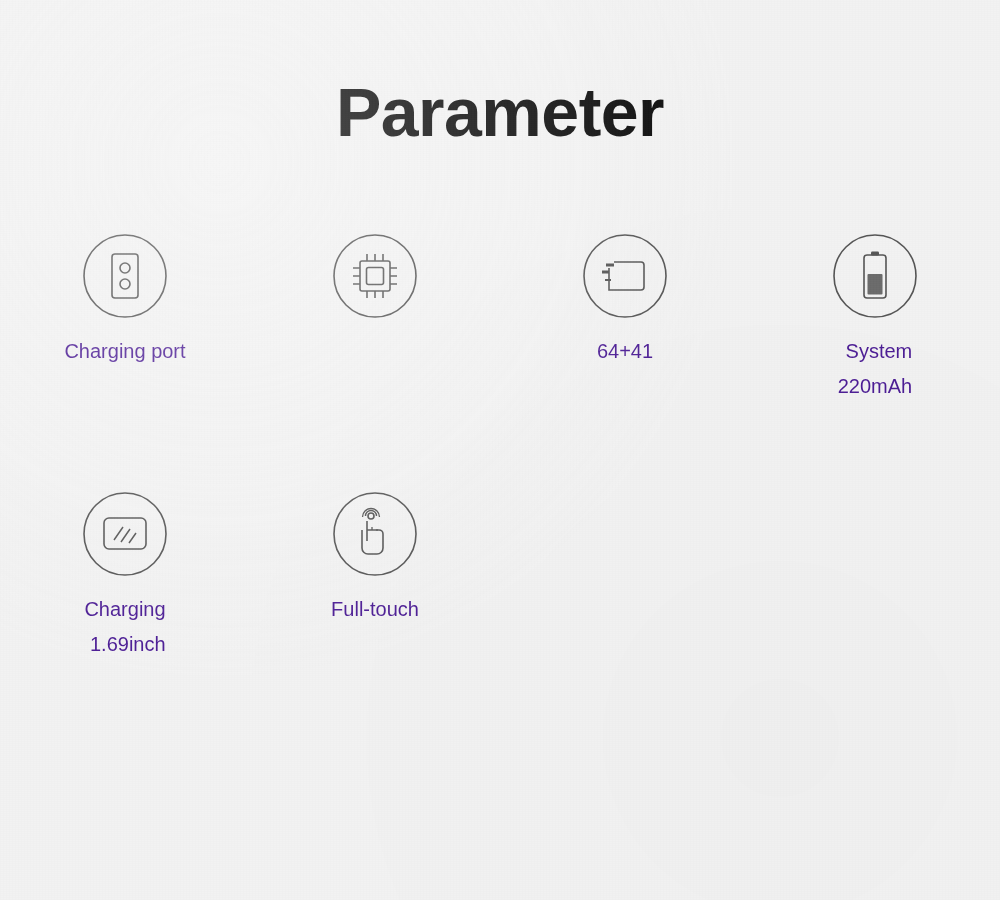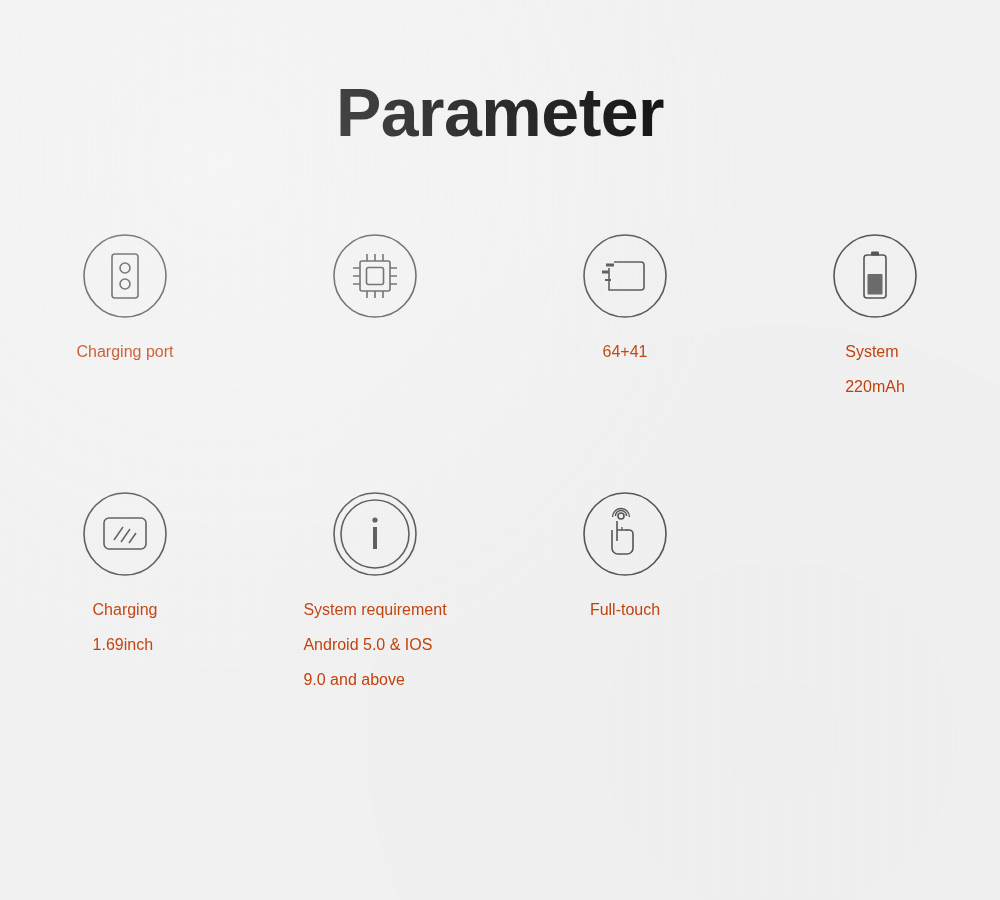--- a/index.html
+++ b/index.html
@@ -67,23 +67,23 @@
     height: 88px;
     display: block;
   }
   .icon-wrap svg {
     display: block;
     width: 88px;
     height: 88px;
   }
   .spec-labels {
     margin-top: 14px;
-    text-align: left;
-    color: #c2410c;
-    font-size: 16px;
+    text-align: right;
+    color: #4c1d95;
+    font-size: 20px;
     line-height: 35px;
     font-weight: 400;
     font-family: "Liberation Sans", sans-serif;
     max-width: 250px;
   }
   .spec-line {
     display: block;
     white-space: nowrap;
   }
   .spec-line.wide {
@@ -162,35 +162,20 @@
           <path d="M33 50l9-13M40 52l9-13M48 53l7-10" stroke-width="1.5"></path>
         </svg>
       </span>
       <div class="spec-labels">
         <span class="spec-line">Charging</span>
         <span class="spec-line">1.69inch</span>
       </div>
     </div>
 
 
-    <div class="spec-cell">
-      <span class="icon-wrap">
-        <svg viewBox="0 0 88 88" fill="none" stroke="#555555" stroke-width="1.6">
-          <circle cx="44" cy="44" r="41"></circle>
-          <circle cx="44" cy="44" r="34"></circle>
-          <circle cx="44" cy="30" r="2.6" fill="#555555" stroke="none"></circle>
-          <path d="M44 37v22" stroke-width="4"></path>
-        </svg>
-      </span>
-      <div class="spec-labels">
-        <span class="spec-line wide">System requirement</span>
-        <span class="spec-line wide">Android 5.0 &amp; IOS</span>
-        <span class="spec-line wide">9.0 and above</span>
-      </div>
-    </div>
 
     <div class="spec-cell">
       <span class="icon-wrap">
         <svg viewBox="0 0 88 88" fill="none" stroke="#555555" stroke-width="1.6">
           <circle cx="44" cy="44" r="41"></circle>
           <circle cx="40" cy="26" r="3"></circle>
           <path d="M34.5 26a5.5 5.5 0 0 1 11 0" stroke-width="1.4"></path>
           <path d="M31.5 27a8.5 8.5 0 0 1 17 0" stroke-width="1.3"></path>
           <path d="M36 31v20" stroke-width="1.6"></path>
           <path d="M36 40h12a4 4 0 0 1 4 4v14a6 6 0 0 1-6 6h-9a6 6 0 0 1-6-6V40"></path>

